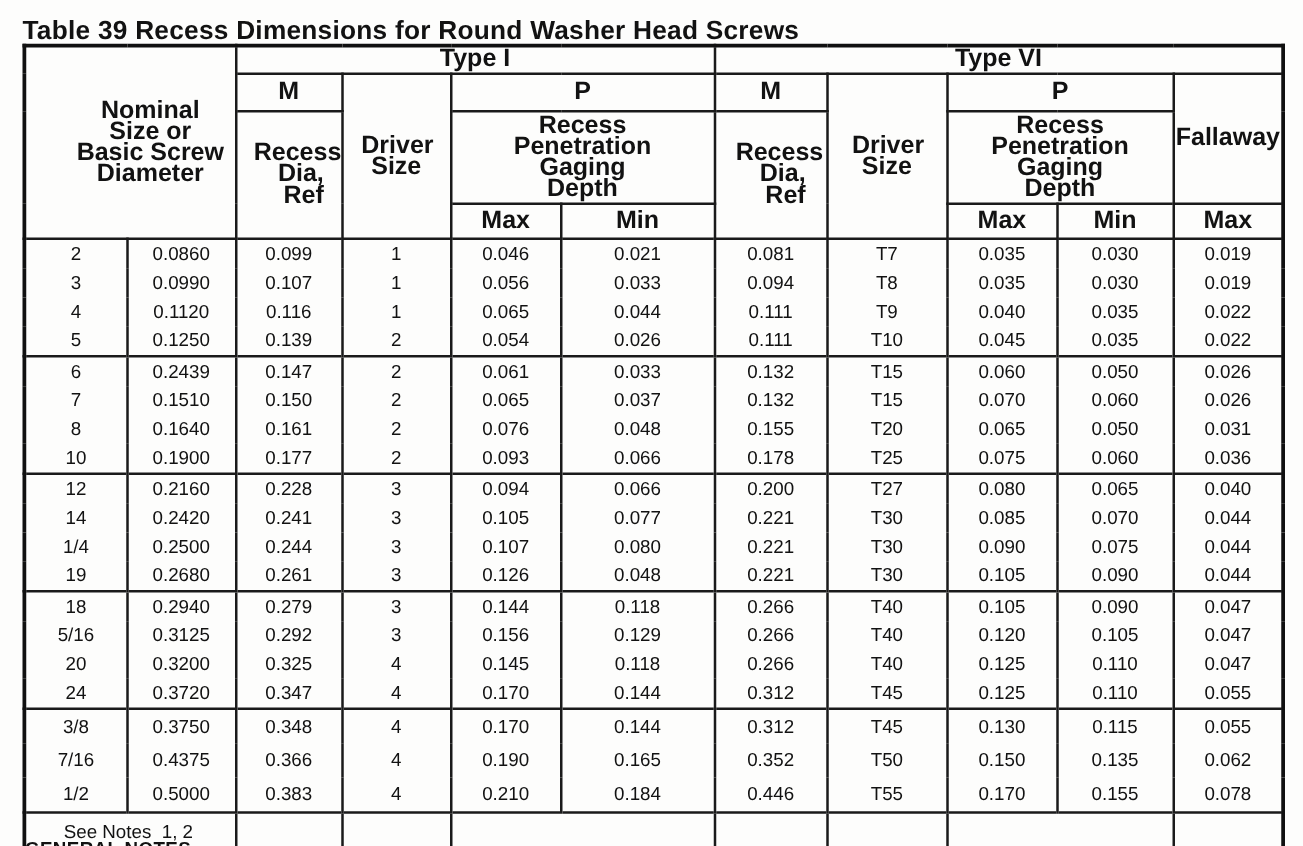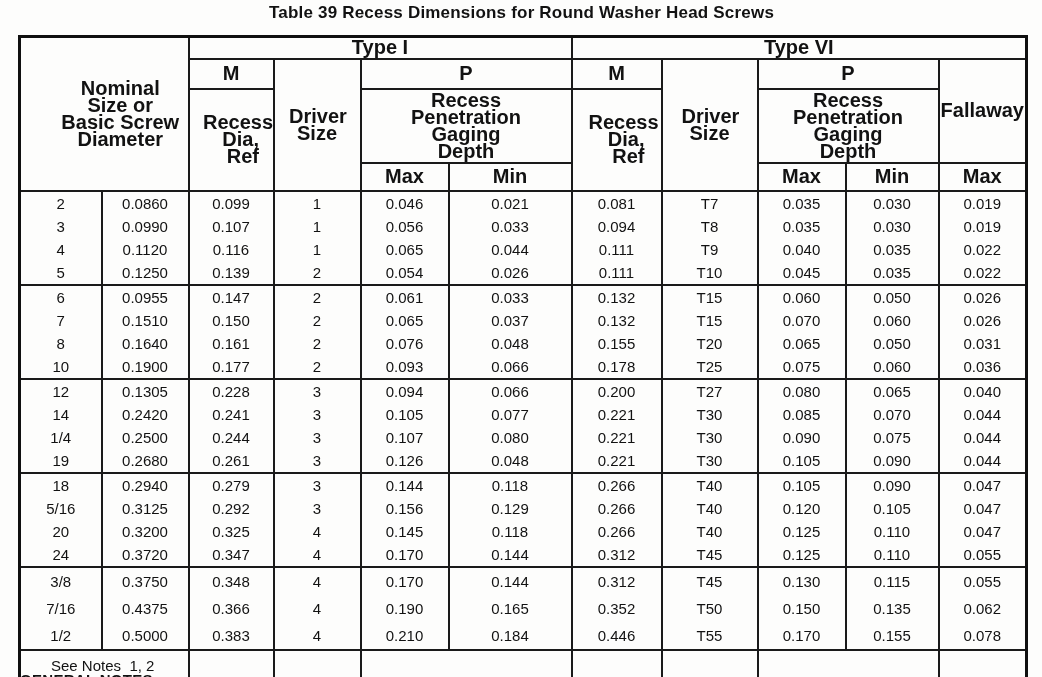--- a/index.html
+++ b/index.html
@@ -6,24 +6,23 @@
   body {
     width: 1042px; height: 677px;
     overflow: hidden;
     position: relative;
     background: #fdfdfc;
     color: #121212;
     font-family: "Liberation Sans", sans-serif;
   }
   .doc-title {
     position: absolute;
-    top: 3px; left: 18px; width: 1007px;
-    text-align: center;
+    top: 13px; left: 18px; width: 1007px;
     font-weight: bold;
-    font-size: 17px;
+    font-size: 21px;
     letter-spacing: 0.2px;
   }
   table.recess-table {
     position: absolute;
     top: 35px; left: 18px;
     width: 1007px;
     border-collapse: collapse;
     table-layout: fixed;
     border: 3px solid #101010;
   }
@@ -166,21 +165,21 @@
         <td>0.054</td>
         <td>0.026</td>
         <td>0.111</td>
         <td>T10</td>
         <td>0.045</td>
         <td>0.035</td>
         <td>0.022</td>
       </tr>
       <tr class="group-start">
         <td>6</td>
-        <td>0.0955</td>
+        <td>0.2439</td>
         <td>0.147</td>
         <td>2</td>
         <td>0.061</td>
         <td>0.033</td>
         <td>0.132</td>
         <td>T15</td>
         <td>0.060</td>
         <td>0.050</td>
         <td>0.026</td>
       </tr>
@@ -218,21 +217,21 @@
         <td>0.093</td>
         <td>0.066</td>
         <td>0.178</td>
         <td>T25</td>
         <td>0.075</td>
         <td>0.060</td>
         <td>0.036</td>
       </tr>
       <tr class="group-start">
         <td>12</td>
-        <td>0.1305</td>
+        <td>0.2160</td>
         <td>0.228</td>
         <td>3</td>
         <td>0.094</td>
         <td>0.066</td>
         <td>0.200</td>
         <td>T27</td>
         <td>0.080</td>
         <td>0.065</td>
         <td>0.040</td>
       </tr>

